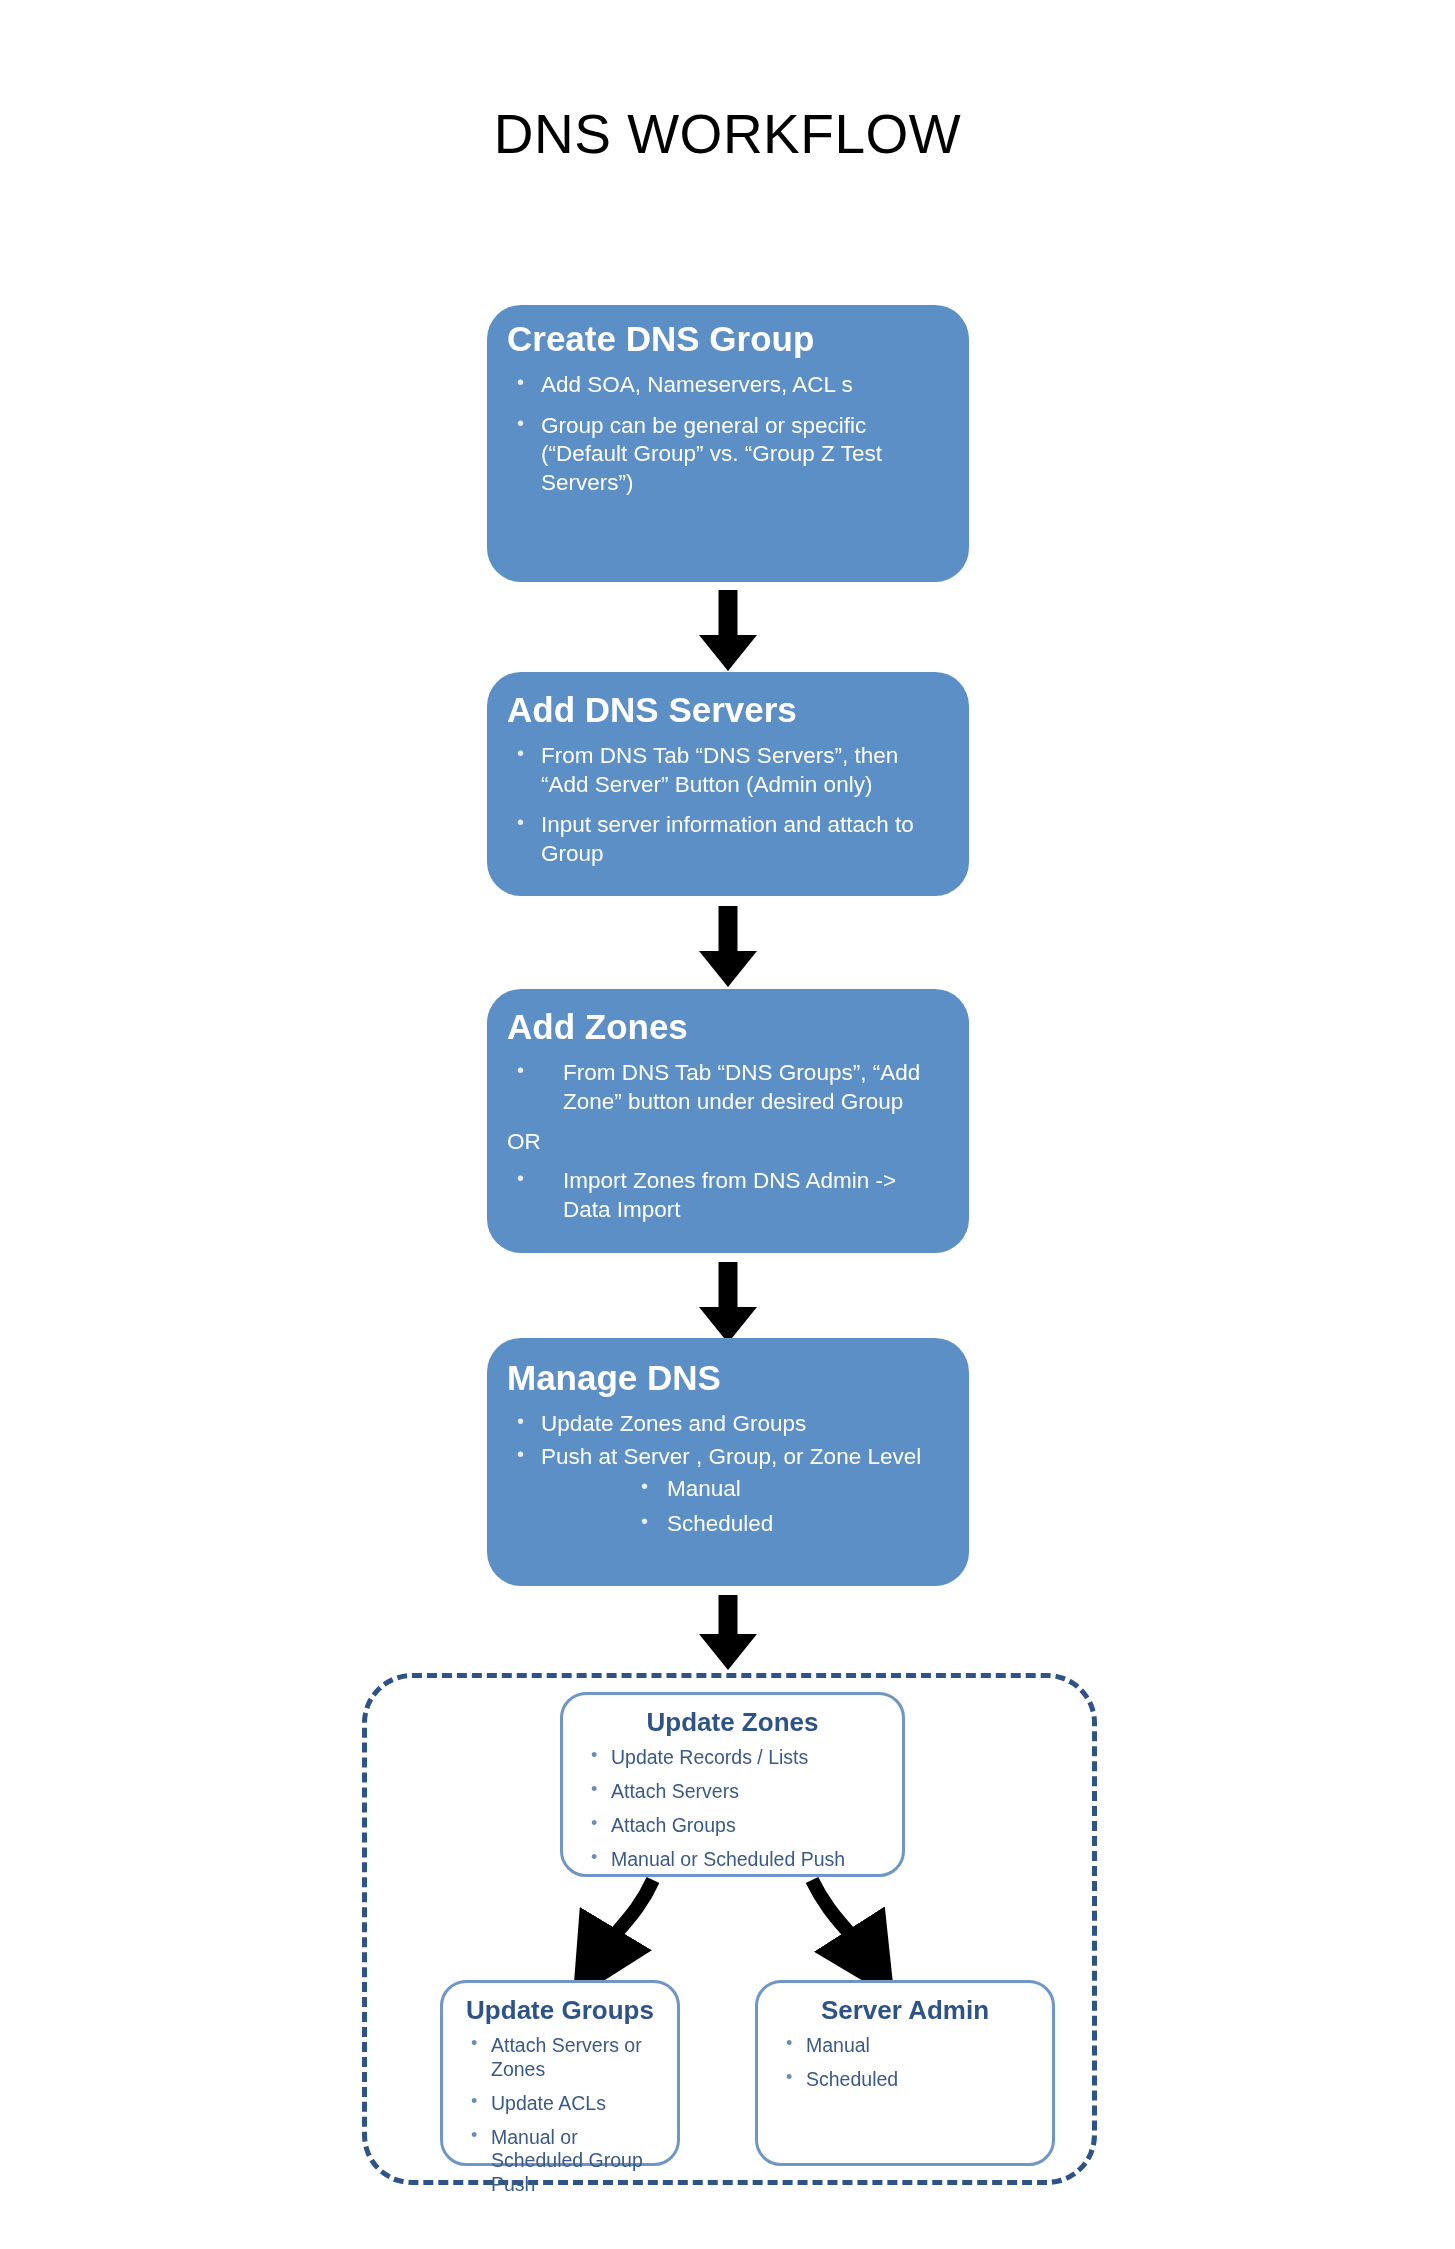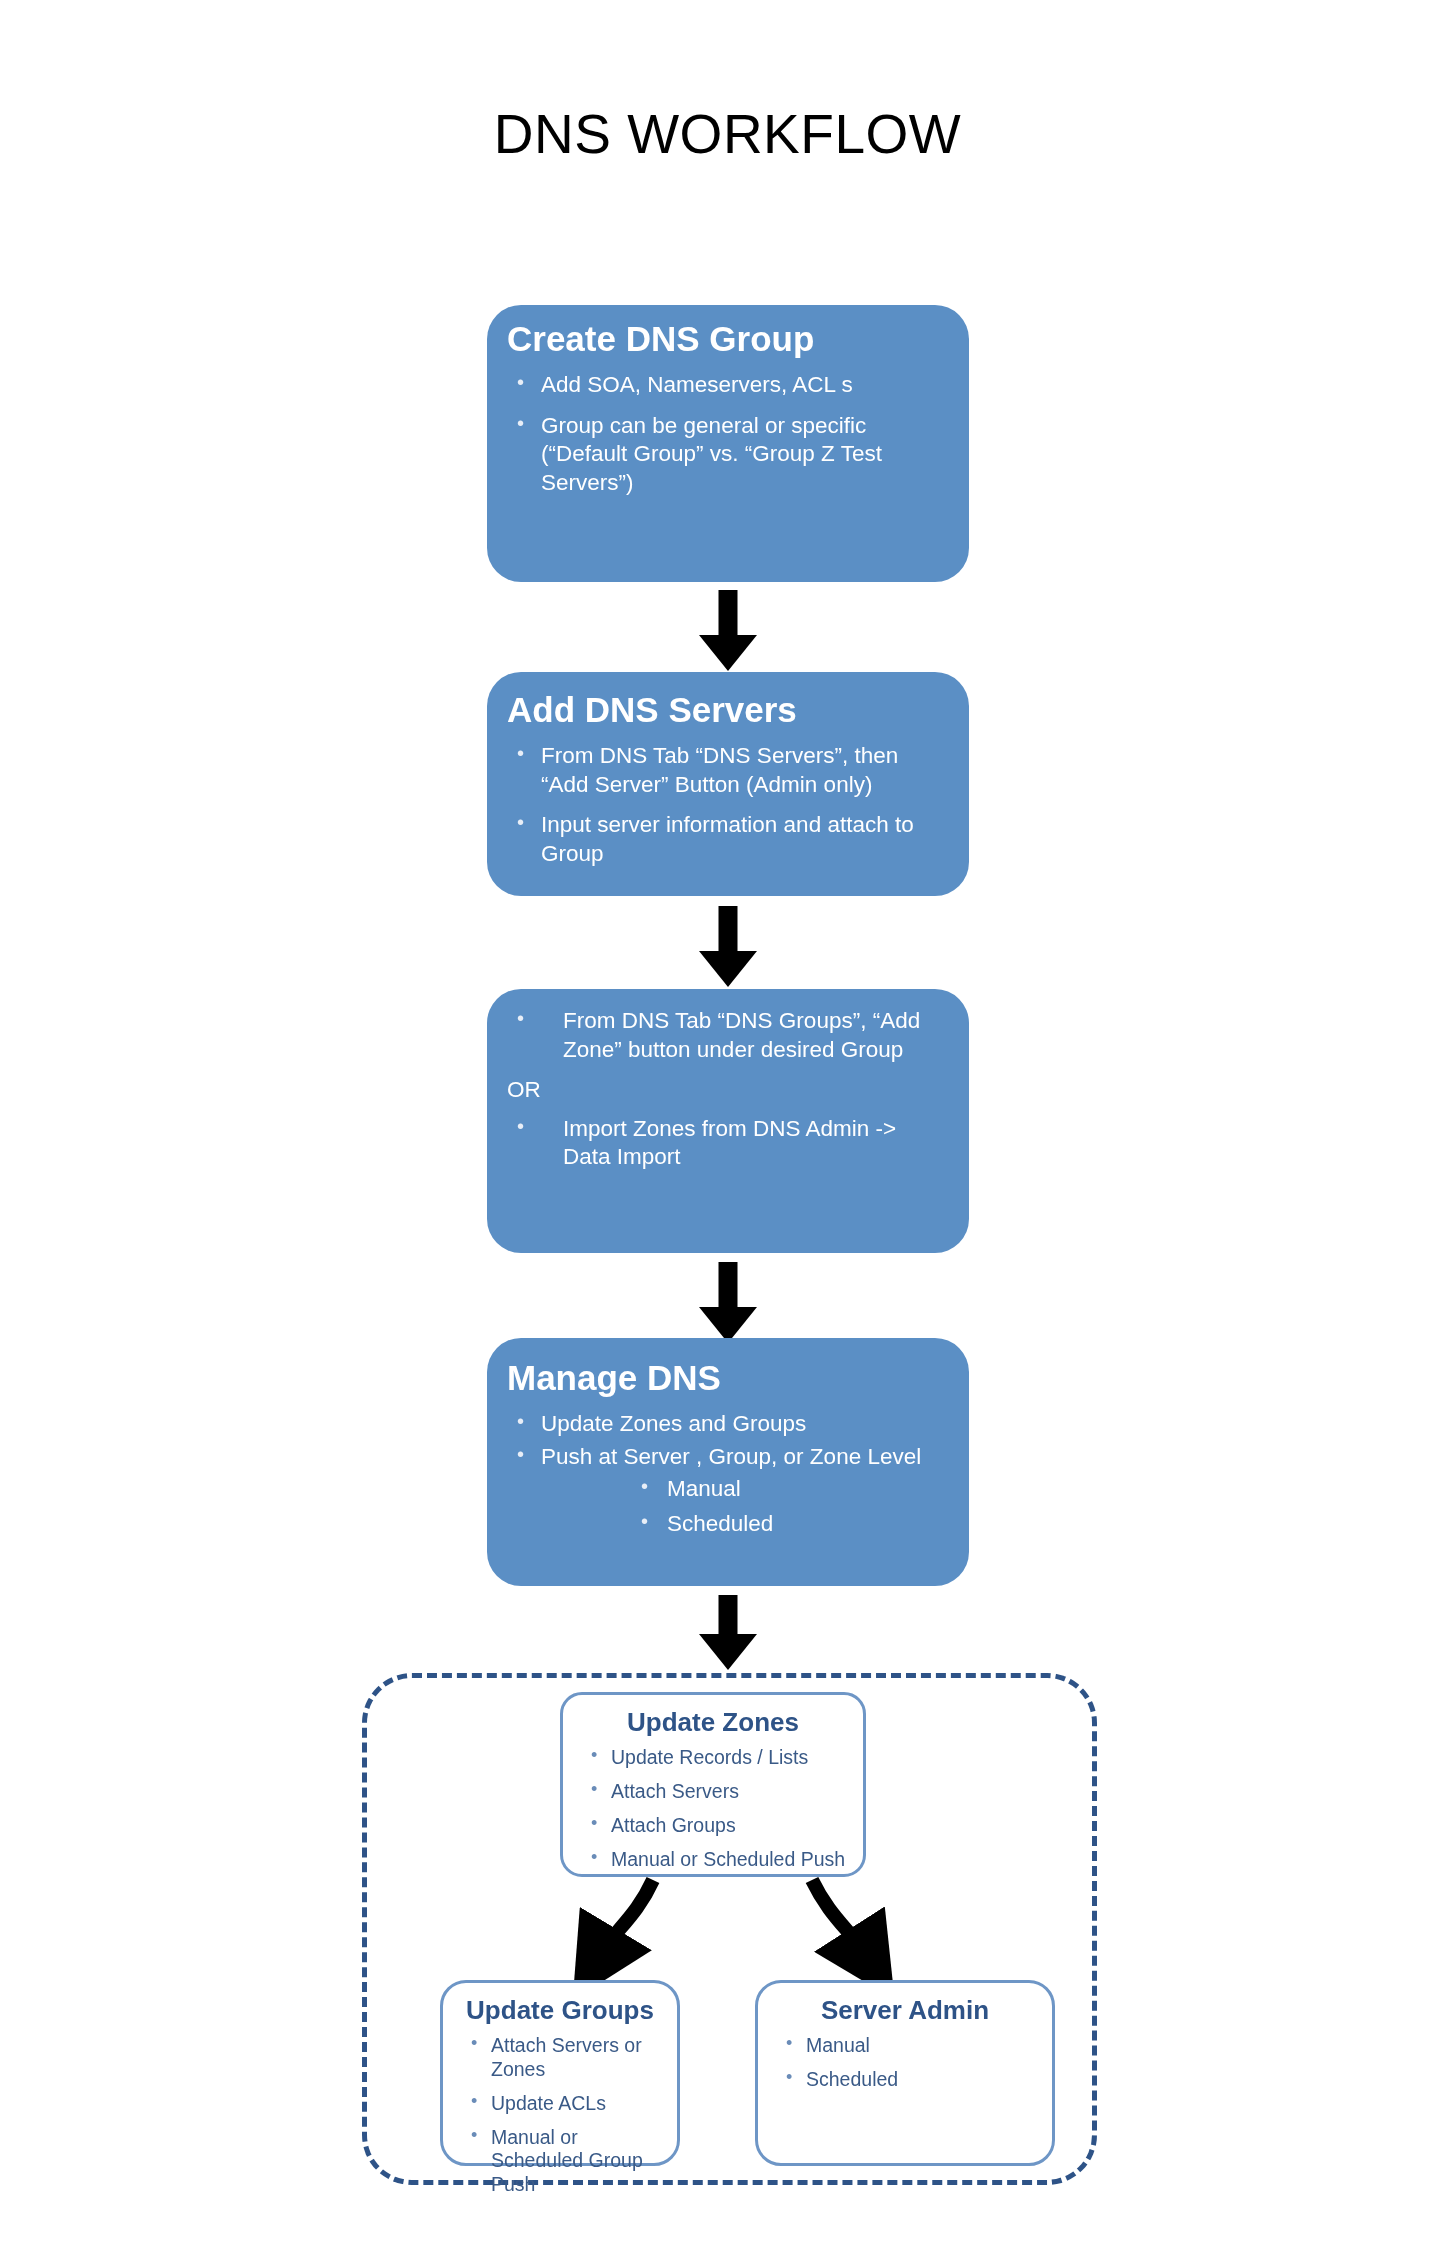--- a/index.html
+++ b/index.html
@@ -184,20 +184,21 @@
     <li>Input server information and attach to Group</li>
   </ul>
 </div>
 
 <div class="down-arrow" id="arrow-2" style="left:695px; top:906px; width:66px; height:81px;">
   <div class="stem" style="width:19px; height:48px;"></div>
   <div class="head"></div>
 </div>
 
 <div class="proc-box" id="box-add-zones" style="left:487px; top:989px; width:482px; height:264px; padding-top:18px;">
+  <div class="box-title">Add  Zones</div>
   <ul>
     <li class="wide-indent">From DNS Tab “DNS Groups”, “Add Zone” button under desired Group</li>
     <li class="nobullet">OR</li>
     <li class="wide-indent">Import Zones from DNS Admin -&gt; Data Import</li>
   </ul>
 </div>
 
 <div class="down-arrow" id="arrow-3" style="left:695px; top:1262px; width:66px; height:81px;">
   <div class="stem" style="width:19px; height:48px;"></div>
   <div class="head"></div>
@@ -213,21 +214,21 @@
   </ul>
 </div>
 
 <div class="down-arrow" id="arrow-4" style="left:695px; top:1595px; width:66px; height:75px;">
   <div class="stem" style="width:19px; height:43px;"></div>
   <div class="head"></div>
 </div>
 
 <div id="dashed-group" style="left:362px; top:1673px; width:735px; height:512px;"></div>
 
-<div class="out-box" id="box-update-zones" style="left:560px; top:1692px; width:306px; height:185px;border-radius:22px;">
+<div class="out-box" id="box-update-zones" style="left:560px; top:1692px; width:345px; height:185px;">
   <div class="box-title">Update Zones</div>
   <ul>
     <li>Update Records / Lists</li>
     <li>Attach Servers</li>
     <li>Attach Groups</li>
     <li>Manual or Scheduled Push</li>
   </ul>
 </div>
 
 <svg id="curved-arrows" viewBox="0 0 1455 2249">

